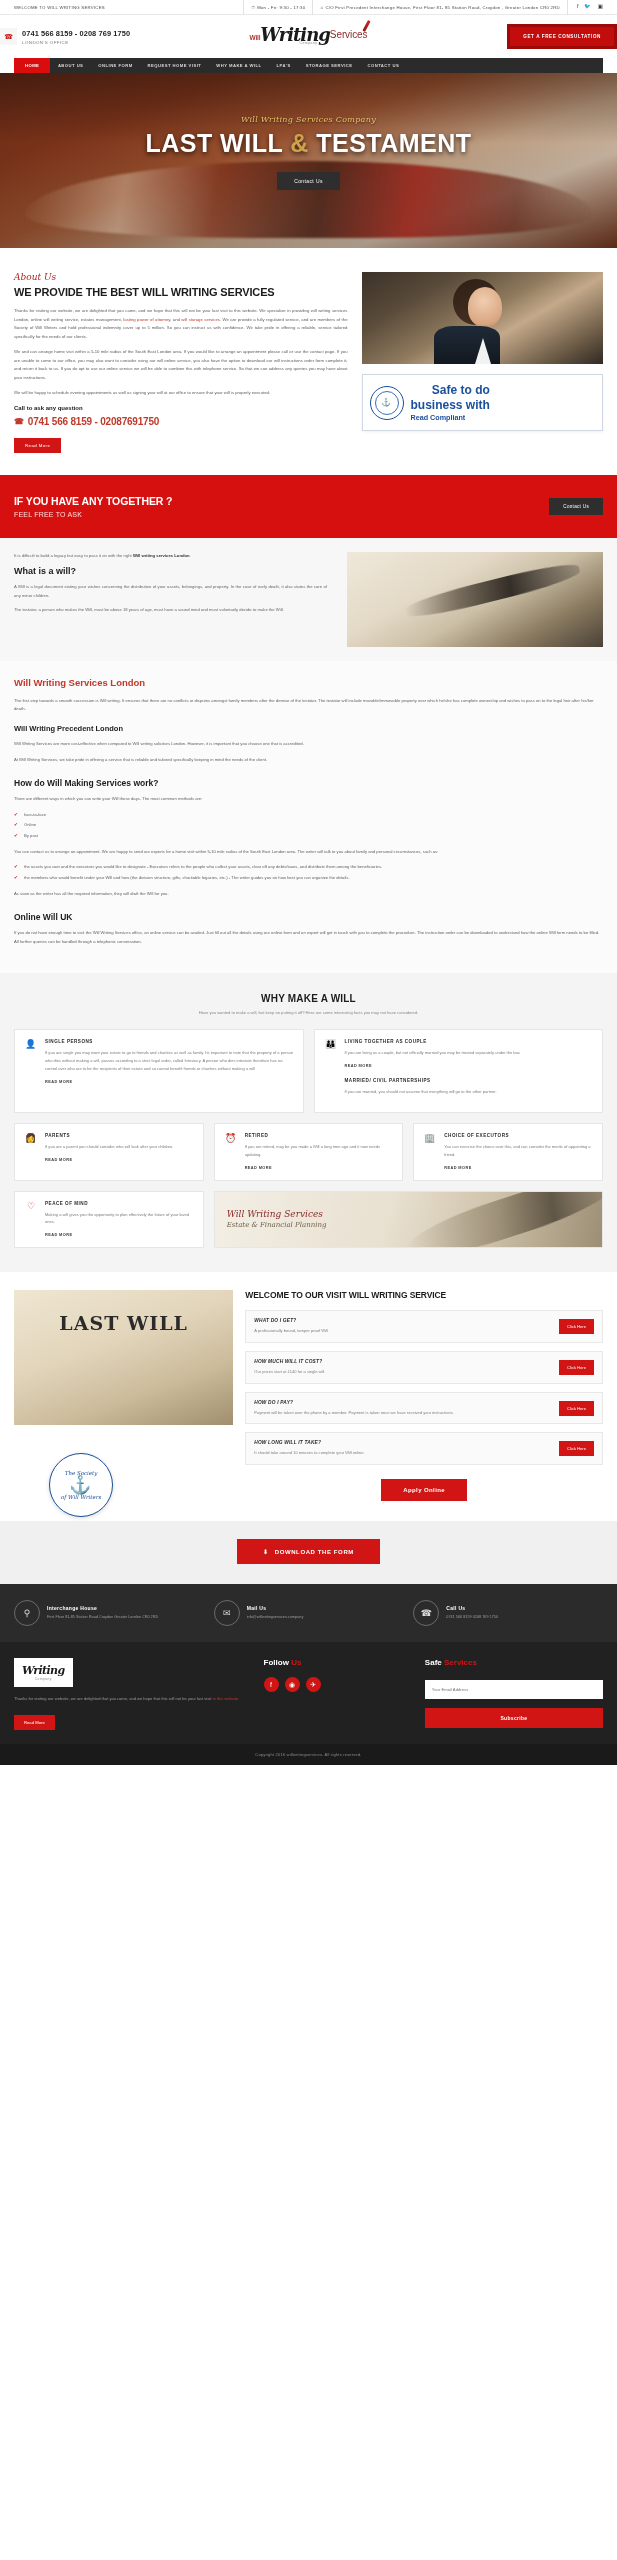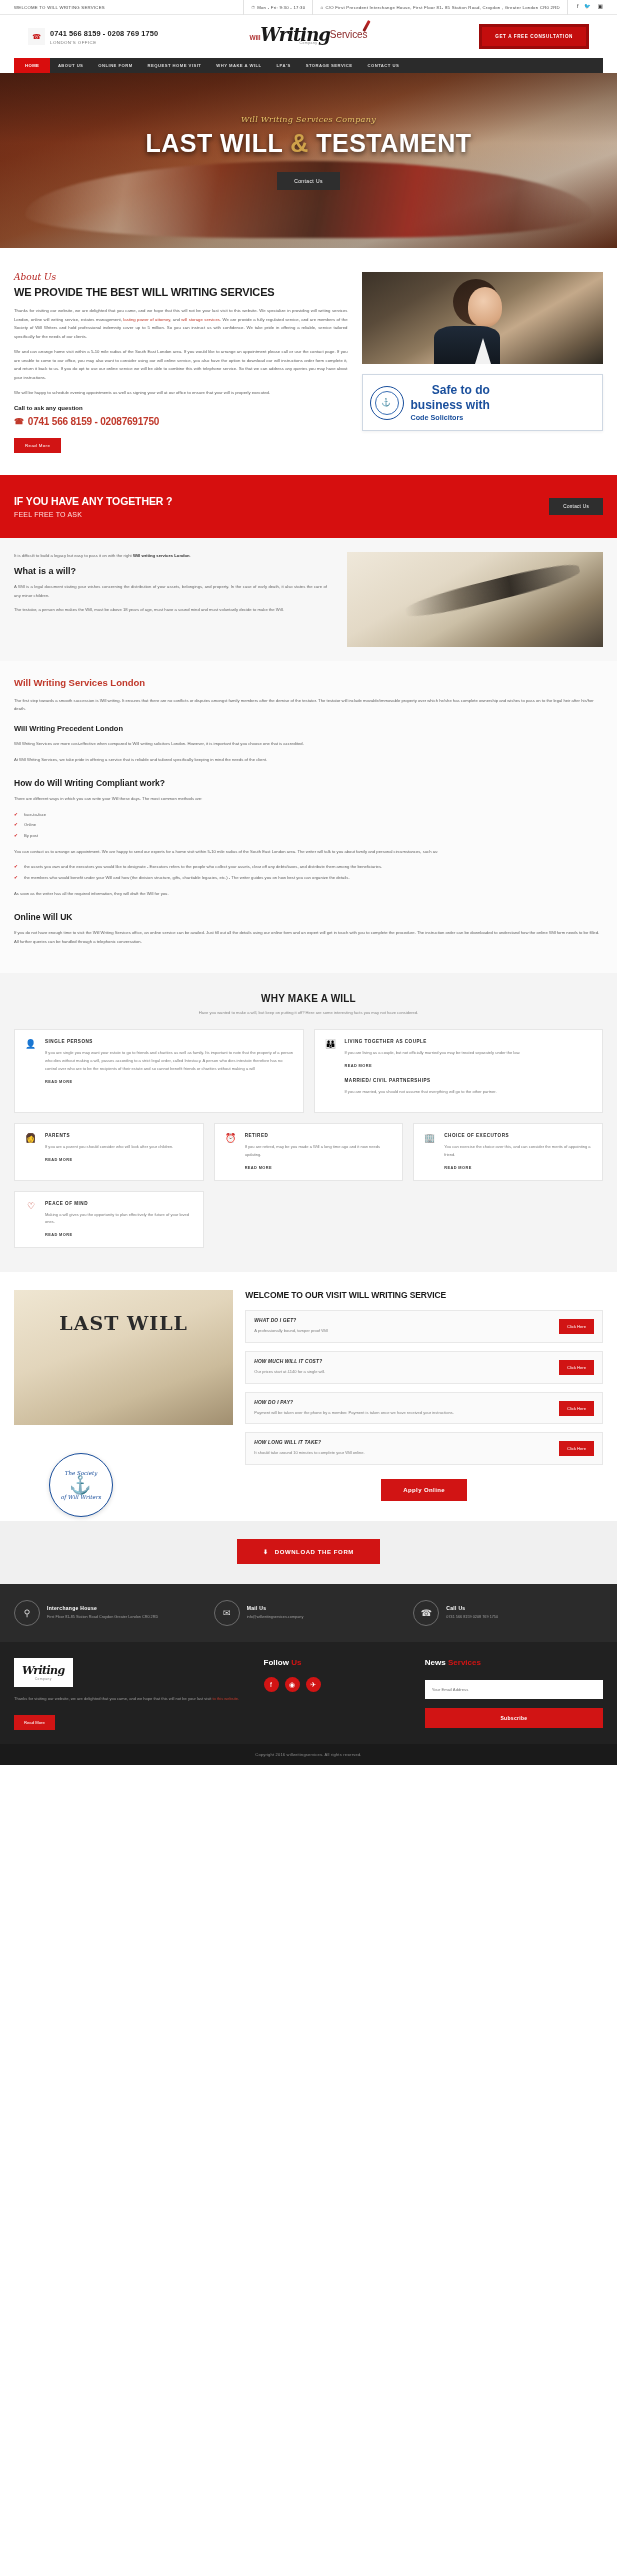--- a/index.html
+++ b/index.html
@@ -35,21 +35,21 @@
   .topbar .tb-icon { font-size: 4.6px; color: #555; }
   .topbar .socials { display:flex; align-items:center; gap:6px; padding-left: 9px; border-left:1px solid #e2e2e2; height:15px;}
   .topbar .socials span { font-size: 5.4px; color: #3a3a3a; line-height:1; }
 
   
   .header {
     height: 43px;
     background: #fff;
     display: flex;
     align-items: center;
-    padding: 0 28px;
+    padding: 0 0;
     position: relative;
     justify-content: space-between;
   }
   .phone-block { display: flex; align-items: center; gap: 5px; }
   .phone-ico {
     width: 17px; height: 17px;
     background: #f6f6f6;
     display: flex; align-items: center; justify-content: center;
     color: #c81818; font-size: 7px;
   }
@@ -546,21 +546,21 @@
     </div>
     <div class="compliance-box">
       <div class="seal">
         <div class="inner">
           <span class="ship">⚓</span>
         </div>
       </div>
       <div class="compliance-txt">
         <div class="l1">Safe to do</div>
         <div class="l1">business with</div>
-        <div class="l2">Code Solicitors</div>
+        <div class="l2">Read Compliant</div>
       </div>
     </div>
   </div>
 </div>
 
 <div class="redband">
   <div>
     <h3>IF YOU HAVE ANY TOGETHER ?</h3>
     <div class="sub">FEEL FREE TO ASK</div>
   </div>
@@ -580,21 +580,21 @@
 </div>
 
 <div class="wwsl">
   <h2>Will Writing Services London</h2>
   <p>The first step towards a smooth succession is Will writing. It ensures that there are no conflicts or disputes amongst family members after the demise of the testator. The testator will include movable/immovable property over which he/she has complete ownership and wishes to pass on to the legal heir after his/her death.</p>
 
   <h3>Will Writing Precedent London</h3>
   <p>Will Writing Services are more cost-effective when compared to Will writing solicitors London. However, it is important that you choose one that is accredited.</p>
   <p>At Will Writing Services, we take pride in offering a service that is reliable and tailored specifically keeping in mind the needs of the client.</p>
 
-  <h3 class="big">How do Will Writing Compliant work?</h3>
+  <h3 class="big">How do Will Making Services work?</h3>
   <p>There are different ways in which you can write your Will these days. The most common methods are:</p>
   <ul class="tick-list">
     <li>face-to-face</li>
     <li>Online</li>
     <li>By post</li>
   </ul>
   <p>You can contact us to arrange an appointment. We are happy to send our experts for a home visit within 5-10 mile radius of the South East London area. The writer will talk to you about family and personal circumstances, such as:</p>
   <ul class="tick-list">
     <li>the assets you own and the executors you would like to designate - Executors refers to the people who collect your assets, clear off any debts/taxes, and distribute them among the beneficiaries.</li>
     <li>the members who would benefit under your Will and how (the division structure, gifts, charitable legacies, etc.) - The writer guides you on how best you can organize the details.</li>
@@ -659,20 +659,25 @@
 
     <div class="why-card w3">
       <div class="why-ico">♡</div>
       <div class="why-body">
         <h4>PEACE OF MIND</h4>
         <p>Making a will gives you the opportunity to plan effectively the future of your loved ones.</p>
         <div class="rm-link">READ MORE</div>
       </div>
     </div>
 
+    <div class="why-banner">
+      <div class="bpen"></div>
+      <div class="bn1">Will Writing Services</div>
+      <div class="bn2">Estate &amp; Financial Planning</div>
+    </div>
   </div>
 </div>
 
 <div class="online">
   <div class="online-left">
     <div class="online-img">
       <span class="lw">LAST WILL</span>
     </div>
     <div class="online-seal">
       <div class="t">The Society</div>
@@ -765,19 +770,19 @@
   <div class="f-col2">
     <div class="f-head"><span>Follow</span> <span class="accent">Us</span></div>
     <div class="socials-row">
       <div class="soc">f</div>
       <div class="soc">◉</div>
       <div class="soc">✈</div>
     </div>
   </div>
 
   <div class="f-col3">
-    <div class="f-head"><span>News</span> <span class="accent">Services</span></div>
+    <div class="f-head"><span>Safe</span> <span class="accent">Services</span></div>
     <input class="news-input" type="text" placeholder="Your Email Address" style="">
     <button class="news-btn">Subscribe</button>
   </div>
 </div>
 
 <div class="copy">Copyright 2016 willwritingservices. All rights reserved.</div>
 
 </body></html>

